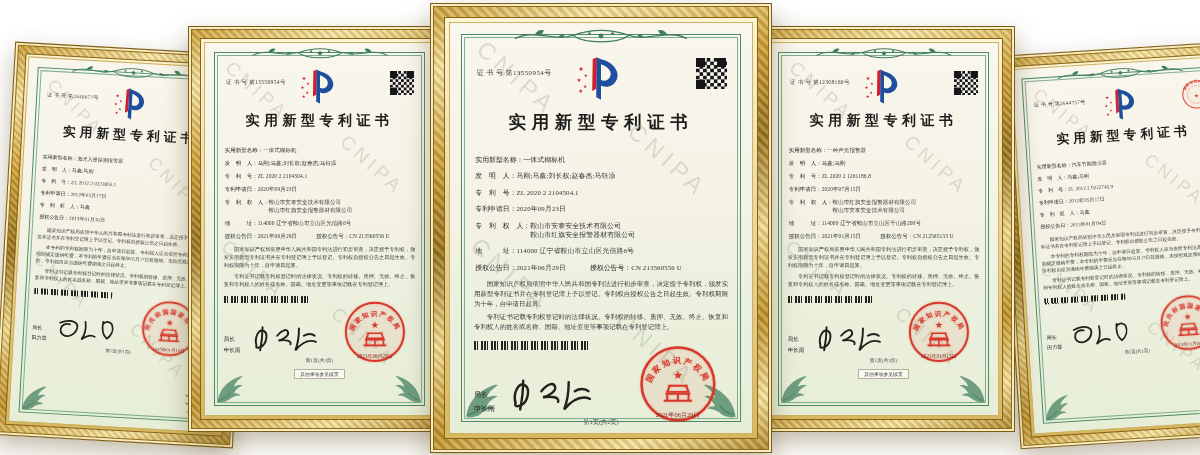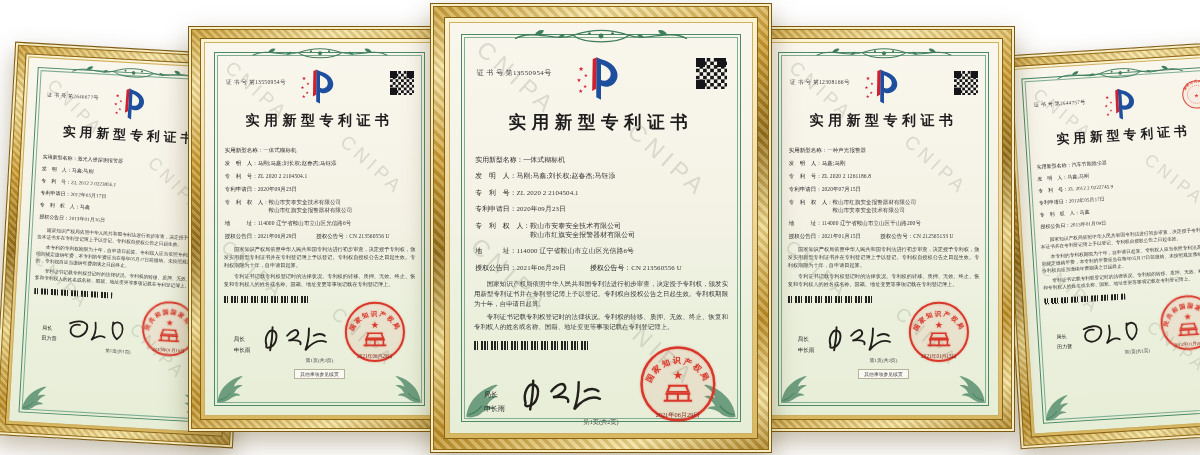--- a/index.html
+++ b/index.html
@@ -59,21 +59,21 @@
   .val{letter-spacing:.02em;white-space:pre-line;vertical-align:top;display:inline-block;}
   .grant .grantno{margin-left:3.5em;}
 
   .body-text{margin:.35em 0 .5em;font-size:.92em;line-height:1.55;text-align:justify;text-indent:2em;color:#3c3c3c;}
 
   .barcode{margin-top:1.2em;width:45%;height:1.35em;
     background:repeating-linear-gradient(90deg,#23231f 0 2px,rgba(0,0,0,0) 2px 3px,#23231f 3px 4px,rgba(0,0,0,0) 4px 7px,#23231f 7px 9px,rgba(0,0,0,0) 9px 10px);}
 
   .sig-row{position:relative;display:flex;align-items:flex-end;margin-top:.8em;height:8.6em;}
   .sig-label{font-size:1em;line-height:1.9;color:#222;}
-  .sig-label span{display:block;margin-left:10px;}
+  .sig-label span{display:block;}
   .sig{width:13em;height:6em;margin-left:1.4em;}
   .seal-wrap{position:absolute;right:1.2em;bottom:-.6em;width:12em;text-align:center;}
   .seal-svg{width:11.4em;height:11.4em;filter:drop-shadow(0 0 1px rgba(216,55,42,.35));}
   .seal-date{margin-top:-2.4em;font-size:.9em;color:#7e2418;position:relative;}
 
   .page-note{text-align:center;font-size:.88em;color:#444;margin-top:.3em;}
   .foot-wrap{text-align:center;margin-top:1.1em;}
   .footer-note{display:inline-block;font-size:.86em;color:#454545;border:1px solid #b7b09a;
                background:#fbfaf2;padding:.15em 1.2em;}
 

